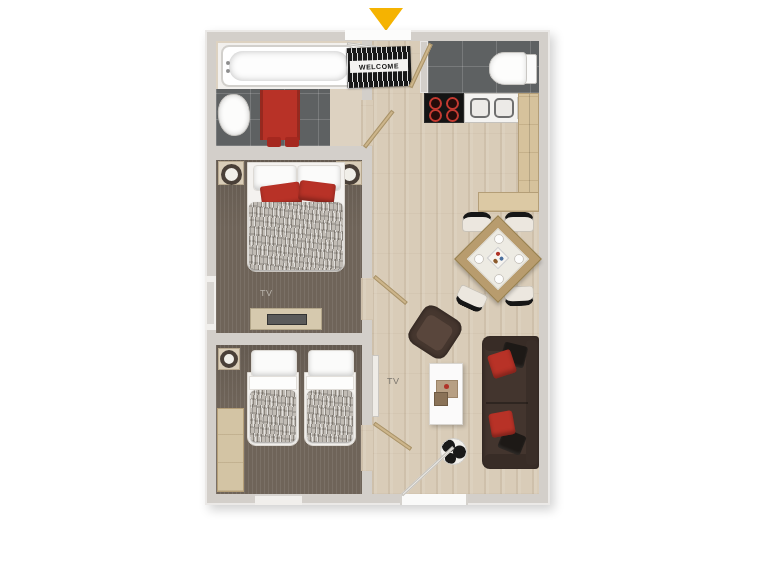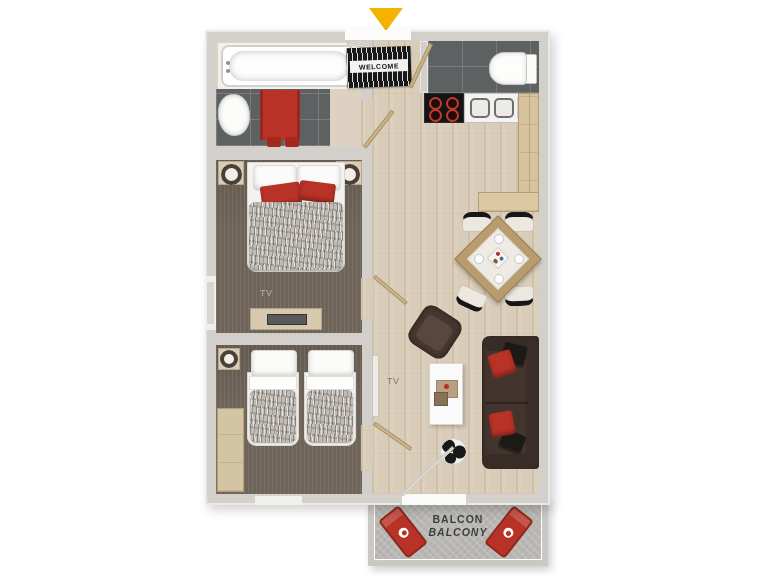--- a/index.html
+++ b/index.html
@@ -75,30 +75,20 @@
   .sofa .back{position:absolute;right:2px;top:4px;width:11px;height:125px;background:#3a2e28;border-radius:4px;}
   .blkpillow{background:#1d1916;border-radius:3px;box-shadow:inset 0 -2px 3px rgba(255,255,255,.08);}
 </style>
 </head>
 <body>
 
 <div class="stage">
 
   <div class="abs arrow" style="left:369px;top:8px;"></div>
 
-  <div class="balcony concrete">
-    <div class="abs lounger" style="left:16px;top:4px;transform:rotate(-38deg);">
-        <span class="logo"></span>
-      </div>
-    <div class="abs lounger" style="left:122px;top:4px;transform:rotate(38deg);">
-        <span class="logo"></span>
-      </div>
-    <div class="balcony-label" style="top:9px;">BALCON</div>
-    <div class="balcony-label it" style="top:22px;">BALCONY</div>
-  </div>
 
   <div class="plan">
 
     <div class="abs wood" style="left:167px;top:11px;width:167px;height:453px;"></div>
     <div class="abs" style="left:11px;top:11px;width:146px;height:105px;background:#ddd2c1;"></div>
     <div class="abs darkfloor" style="left:11px;top:130px;width:146px;height:173px;"></div>
     <div class="abs darkfloor" style="left:11px;top:315px;width:146px;height:149px;"></div>
 
     <div class="abs wood" style="left:156px;top:70px;width:12px;height:46px;"></div>
     <div class="abs wood" style="left:156px;top:248px;width:12px;height:42px;"></div>

